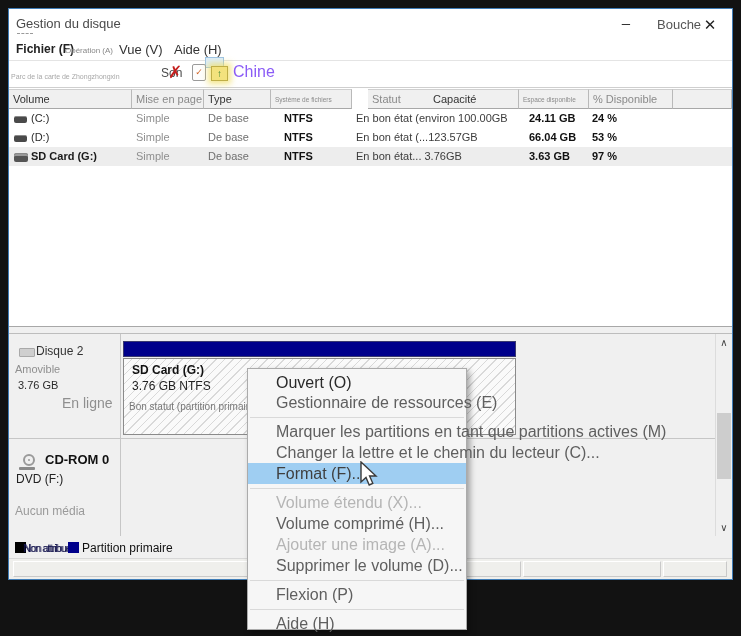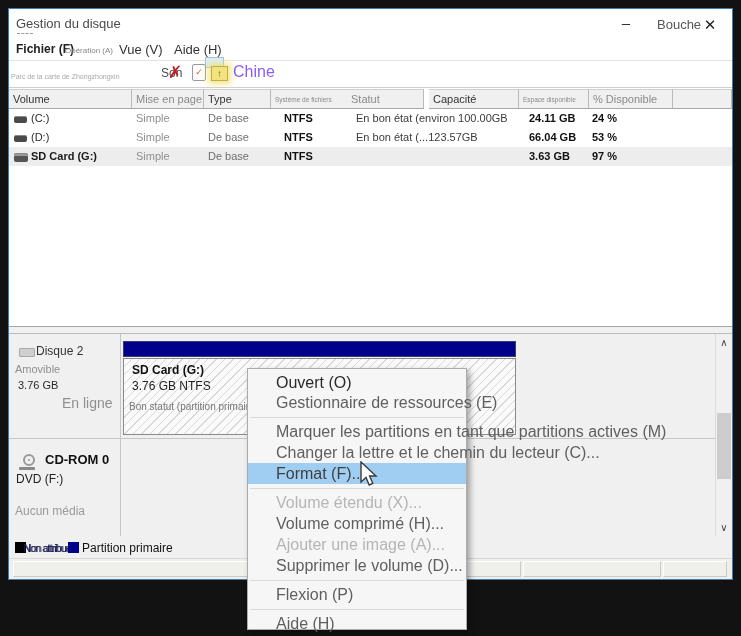--- a/index.html
+++ b/index.html
@@ -147,21 +147,21 @@
     <span class="tb-doc">✓</span>
     <span class="tb-folder">↑</span>
     <span class="tb-chine">Chine</span>
   </div>
 
   <div class="vtable">
     <div class="vhead" style="left:0;width:123px;">Volume</div>
     <div class="vhead gray" style="left:123px;width:72px;">Mise en page</div>
     <div class="vhead" style="left:195px;width:67px;">Type</div>
     <div class="vhead tiny" style="left:262px;width:81px;">Système de fichiers</div>
-    <div class="vhead gray" style="left:338px;width:77px;">Statut</div>
+    <div class="vhead gray" style="left:359px;width:77px;">Statut</div>
     <div class="vhead" style="left:420px;width:90px;">Capacité</div>
     <div class="vhead tiny" style="left:510px;width:70px;">Espace disponible</div>
     <div class="vhead gray" style="left:580px;width:84px;">% Disponible</div>
     <div class="vhead" style="left:664px;width:59px;"></div>
 
     <div class="vrow" style="top:20px;">
       <span class="drive-ico"></span>
       <span class="vcell c-vol" style="font-weight:normal;color:#2a2a2a;">(C:)</span>
       <span class="vcell c-layout">Simple</span>
       <span class="vcell c-type">De base</span>
@@ -179,20 +179,21 @@
       <span class="vcell c-status">En bon état (...123.57GB</span>
       <span class="vcell c-free">66.04 GB</span>
       <span class="vcell c-pct">53 %</span>
     </div>
     <div class="vrow sel" style="top:58px;">
       <span class="drive-ico big"></span>
       <span class="vcell c-vol">SD Card (G:)</span>
       <span class="vcell c-layout">Simple</span>
       <span class="vcell c-type">De base</span>
       <span class="vcell c-fs">NTFS</span>
+      <span class="vcell c-status">En bon état... 3.76GB</span>
       <span class="vcell c-free">3.63 GB</span>
       <span class="vcell c-pct">97 %</span>
     </div>
   </div>
 
   <div class="splitter"></div>
 
   <div class="bottom">
     <div class="vdivider"></div>
     <div class="row-divider"></div>

